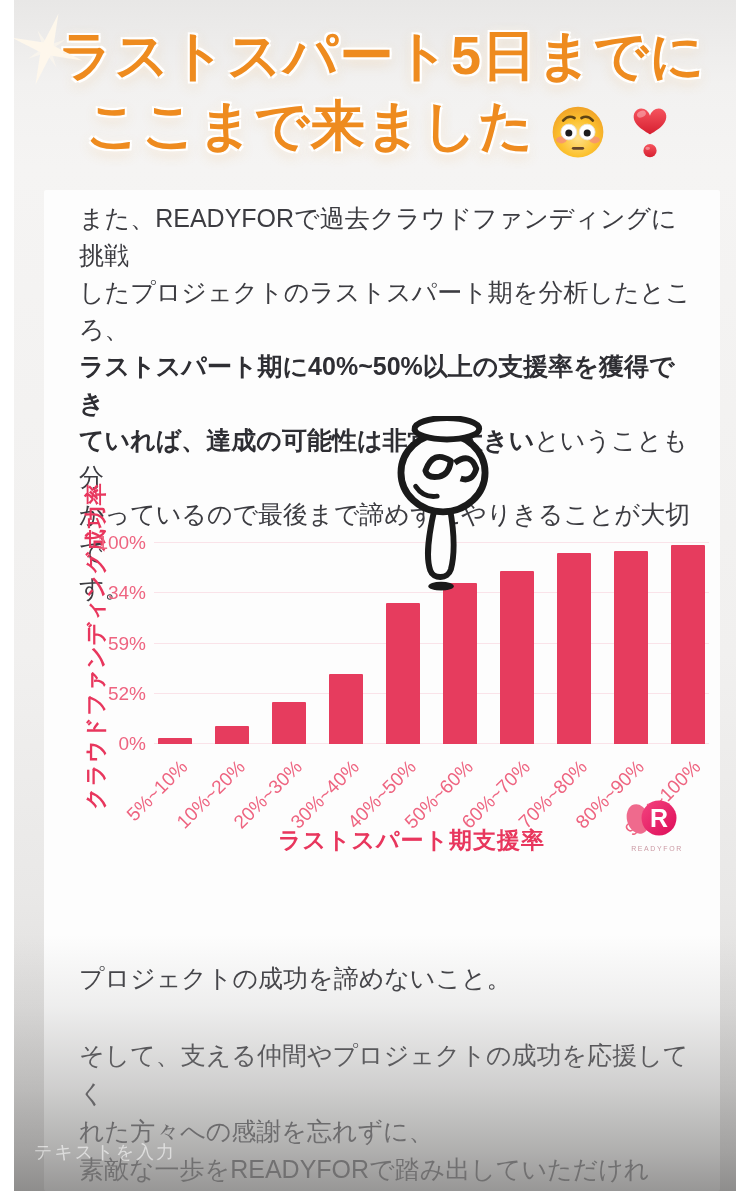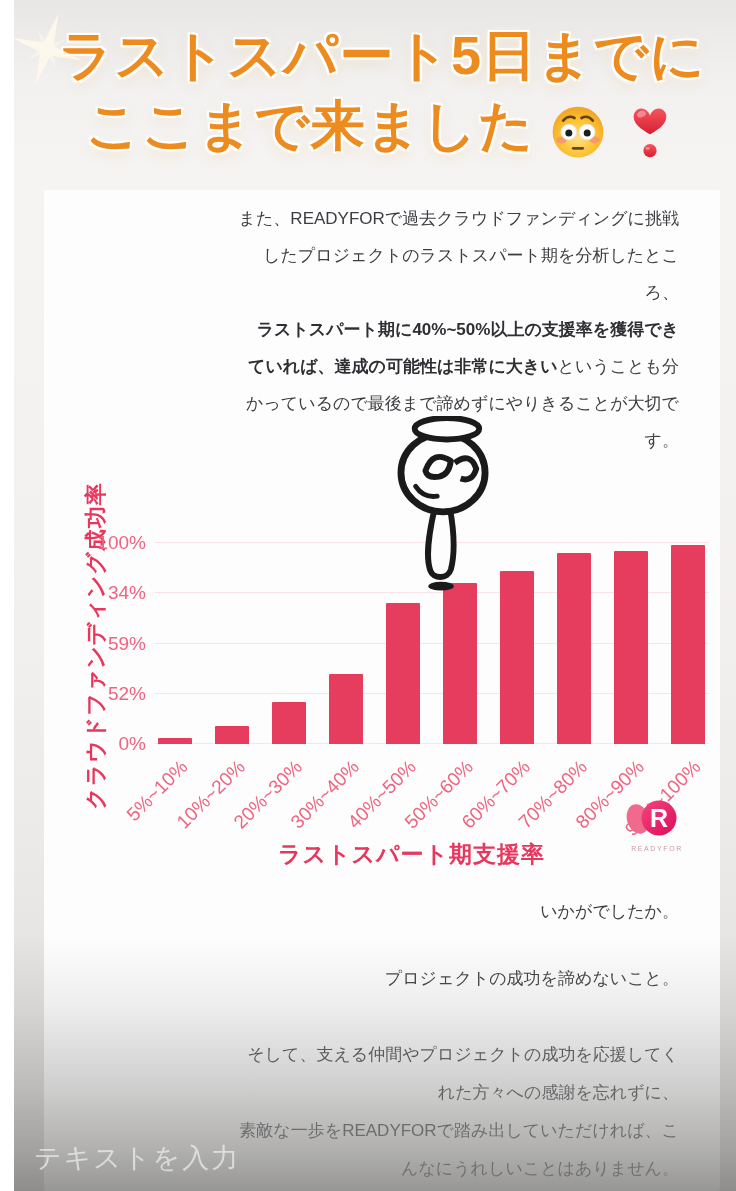--- a/index.html
+++ b/index.html
@@ -16,21 +16,21 @@
     text-shadow:-2px -2px 0 #fff,2px -2px 0 #fff,-2px 2px 0 #fff,2px 2px 0 #fff,
                 0 0 10px rgba(255,255,255,.85),0 4px 14px rgba(235,160,60,.3);
     white-space:nowrap;
   }
   .title-line2-wrap{display:flex;justify-content:center;align-items:flex-end;gap:16px;}
   .emoji{width:56px;height:56px;display:inline-block;vertical-align:middle;}
   .sparkle{position:absolute;left:-4px;top:12px;width:74px;height:74px;z-index:4;opacity:.95;}
   
   .card{position:absolute;left:30px;top:190px;width:676px;height:1001px;background:#fdfdfd;border-radius:2px;z-index:1;}
   
-  .para{position:absolute;left:47px;width:618px;font-size:17px;line-height:37px;color:#3c3c41;white-space:pre-line;z-index:2;text-align:right;}
+  .para{position:absolute;left:65px;width:618px;font-size:25px;line-height:37px;color:#3c3c41;white-space:pre-line;z-index:2;}
   .para b{font-weight:700;color:#2e2e33;}
   .p-intro{top:200px;}
   .p-close1{top:893px;}
   .p-close2{top:960px;}
   .p-close3{top:1036px;line-height:38px;}
   
   .hand{position:absolute;left:376px;top:416px;width:108px;height:176px;z-index:5;}
   
   .chart{position:absolute;left:60px;top:528px;width:640px;height:345px;z-index:2;}
   .y-axis-title{
@@ -42,27 +42,27 @@
   .plot{position:absolute;left:80px;top:15px;width:555px;height:201px;}
   .gridline{position:absolute;left:0;width:100%;height:1px;background:#fae3e9;}
   .bars{position:absolute;left:4px;right:4px;top:0;height:100%;display:flex;justify-content:space-between;align-items:flex-end;}
   .col{position:relative;width:34px;height:100%;display:flex;align-items:flex-end;}
   .bar{width:100%;border-radius:1px 1px 0 0;}
   .xlab{
     position:absolute;top:calc(100% + 12px);right:45%;
     transform-origin:100% 0;transform:rotate(-45deg);
     font-size:19px;font-weight:500;white-space:nowrap;
   }
-  .x-axis-title{position:absolute;left:60px;top:311px;width:555px;text-align:center;
+  .x-axis-title{position:absolute;left:60px;top:297px;width:555px;text-align:center;
     font-size:23px;font-weight:700;color:#e8365d;letter-spacing:1px;}
   .logo{position:absolute;left:540px;top:268px;width:84px;height:62px;}
   
   .bottom-shade{position:absolute;left:0;top:935px;width:736px;height:256px;z-index:6;pointer-events:none;
     background:linear-gradient(180deg,rgba(158,157,156,0) 0%,rgba(158,157,156,.16) 28%,rgba(150,149,148,.45) 60%,rgba(138,137,136,.68) 85%,rgba(126,125,124,.8) 100%);}
-  .watermark{position:absolute;left:20px;top:1140px;z-index:7;font-size:27px;letter-spacing:2px;color:rgba(255,255,255,.58);}
+  .watermark{position:absolute;left:20px;top:1140px;z-index:7;font-size:18px;letter-spacing:2px;color:rgba(255,255,255,.58);}
 </style>
 </head>
 <body>
 
 <div class="page">
 
   <svg class="sparkle" viewBox="0 0 64 64">
     <g transform="rotate(18 32 32)" fill="#fff8ec">
       <path d="M32 0 L36.5 27.5 L64 32 L36.5 36.5 L32 64 L27.5 36.5 L0 32 L27.5 27.5 Z"></path>
       <path d="M32 14 L34.5 29.5 L50 32 L34.5 34.5 L32 50 L29.5 34.5 L14 32 L29.5 29.5 Z" opacity=".6" transform="rotate(45 32 32)"></path>
@@ -193,21 +193,20 @@
             <stop offset="100%" stop-color="#dd0d59"></stop>
         </linearGradient>
       </defs>
       <ellipse cx="24" cy="23" rx="11" ry="15" fill="#ef6a8d" transform="rotate(-16 24 23)"></ellipse>
       <circle cx="45" cy="22" r="17.5" fill="url(#logog)"></circle>
       <text x="45" y="31" text-anchor="middle" font-size="25" font-weight="bold" fill="#ffffff">R</text>
       <text x="43" y="55" text-anchor="middle" font-size="7" letter-spacing="1.6" fill="#cb9aa4">READYFOR</text>
     </svg>
   </div>
 
-  <div class="para p-close1">いかがでしたか。</div>
   <div class="para p-close2">プロジェクトの成功を諦めないこと。</div>
   <div class="para p-close3">そして、支える仲間やプロジェクトの成功を応援してく
 れた方々への感謝を忘れずに、
 素敵な一歩をREADYFORで踏み出していただければ、こ
 んなにうれしいことはありません。</div>
 
   <div class="bottom-shade"></div>
 
   <div class="watermark">テキストを入力</div>
 

